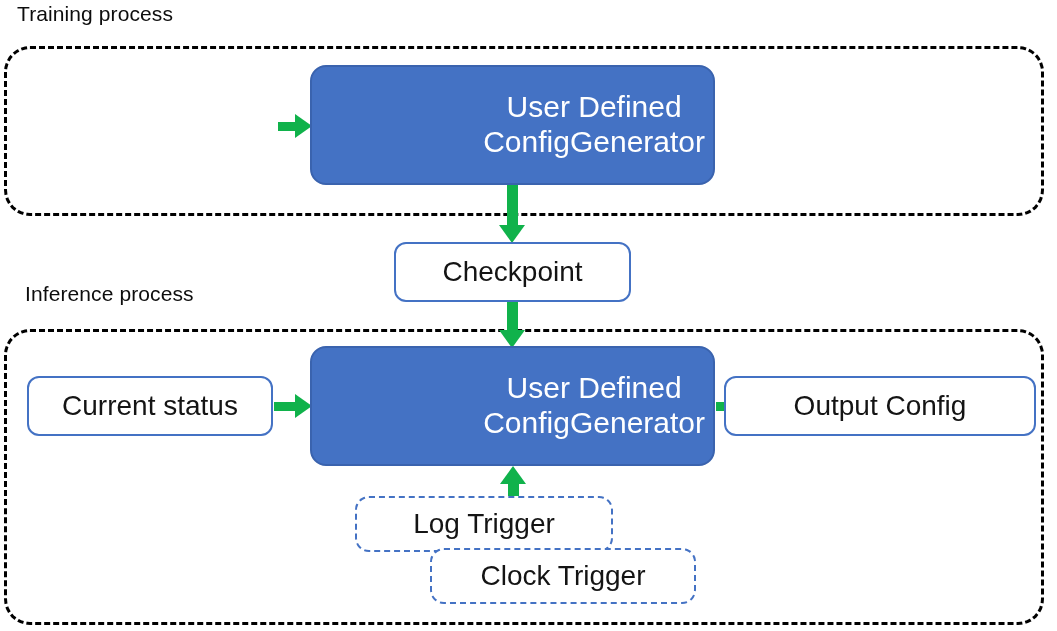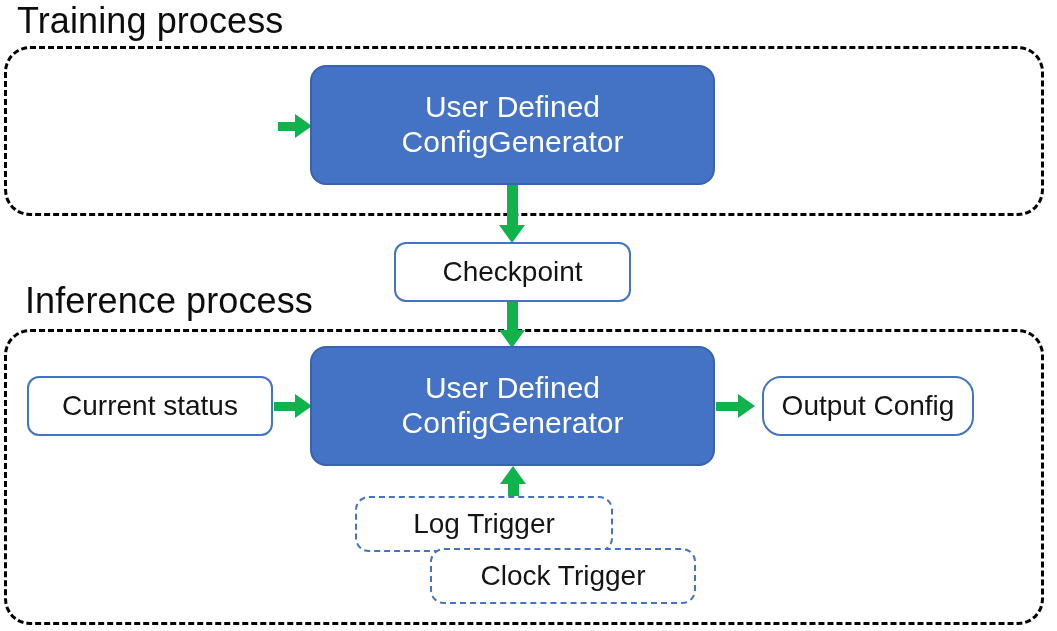--- a/index.html
+++ b/index.html
@@ -16,21 +16,21 @@
     position: relative;
     width: 1057px;
     height: 631px;
     background: #ffffff;
     overflow: hidden;
   }
 
   
   .section-caption {
     position: absolute;
-    font-size: 36px;
+    font-size: 21px;
     line-height: 1.0;
     color: #0d0d0d;
     white-space: nowrap;
     letter-spacing: 0.1px;
   }
   #caption-training { left: 17px; top: 3px; }
   #caption-inference { left: 17px; top: 283px; margin-left: 8px; }
 
   
   .process-container {
@@ -60,41 +60,42 @@
     font-size: 28px;
     line-height: 1.12;
   }
   .node-primary {
     background: #4472C4;
     border: 2px solid #3A63AE;
     color: #ffffff;
     font-size: 30px;
     line-height: 1.16;
     border-radius: 16px;
+    justify-content: flex-end;
   }
   .node-dashed {
     background: #ffffff;
     border: 2.5px dashed #4472C4;
     color: #141414;
     font-size: 28px;
     line-height: 1.12;
     border-radius: 14px;
   }
 
   
   #node-training-data   { left: 37px;  top: 96px;  width: 240px; height: 60px; }
   #node-generator-train { left: 310px; top: 65px;  width: 405px; height: 120px; }
 
   
   #node-checkpoint      { left: 394px; top: 242px; width: 237px; height: 60px; }
 
   
   #node-current-status  { left: 27px;  top: 376px; width: 246px; height: 60px; }
   #node-generator-infer { left: 310px; top: 346px; width: 405px; height: 120px; }
-  #node-output-config   { left: 762px; top: 376px; width: 212px; height: 60px; border-radius: 19px; }
+  #node-output-config   { left: 724px; top: 376px; width: 312px; height: 60px; }
 
   
   #node-log-trigger     { left: 355px; top: 496px; width: 258px; height: 56px; z-index: 3; }
   #node-clock-trigger   { left: 430px; top: 548px; width: 266px; height: 56px; z-index: 4; }
 
   .node-label { pointer-events: none; padding: 0 8px; }
 
   
   .arrow { position: absolute; }
   .arrow-shaft { position: absolute; background: #10B24B; }

